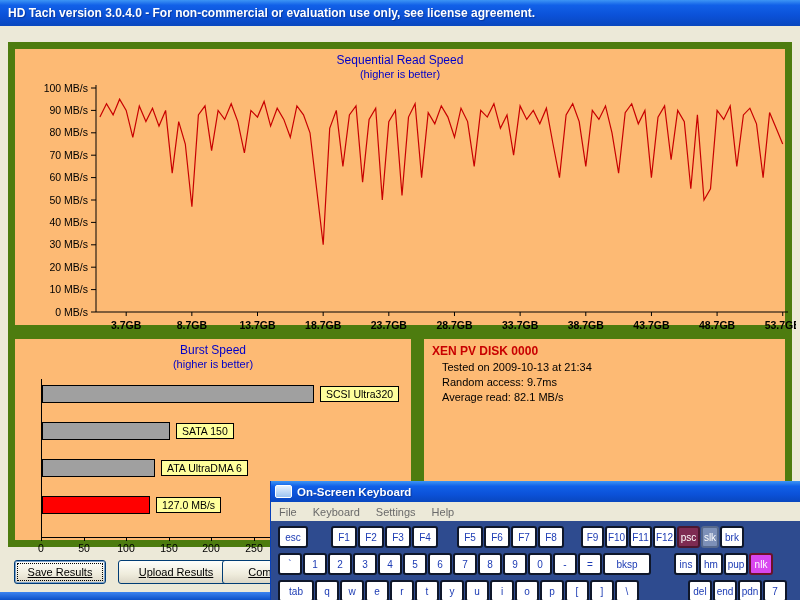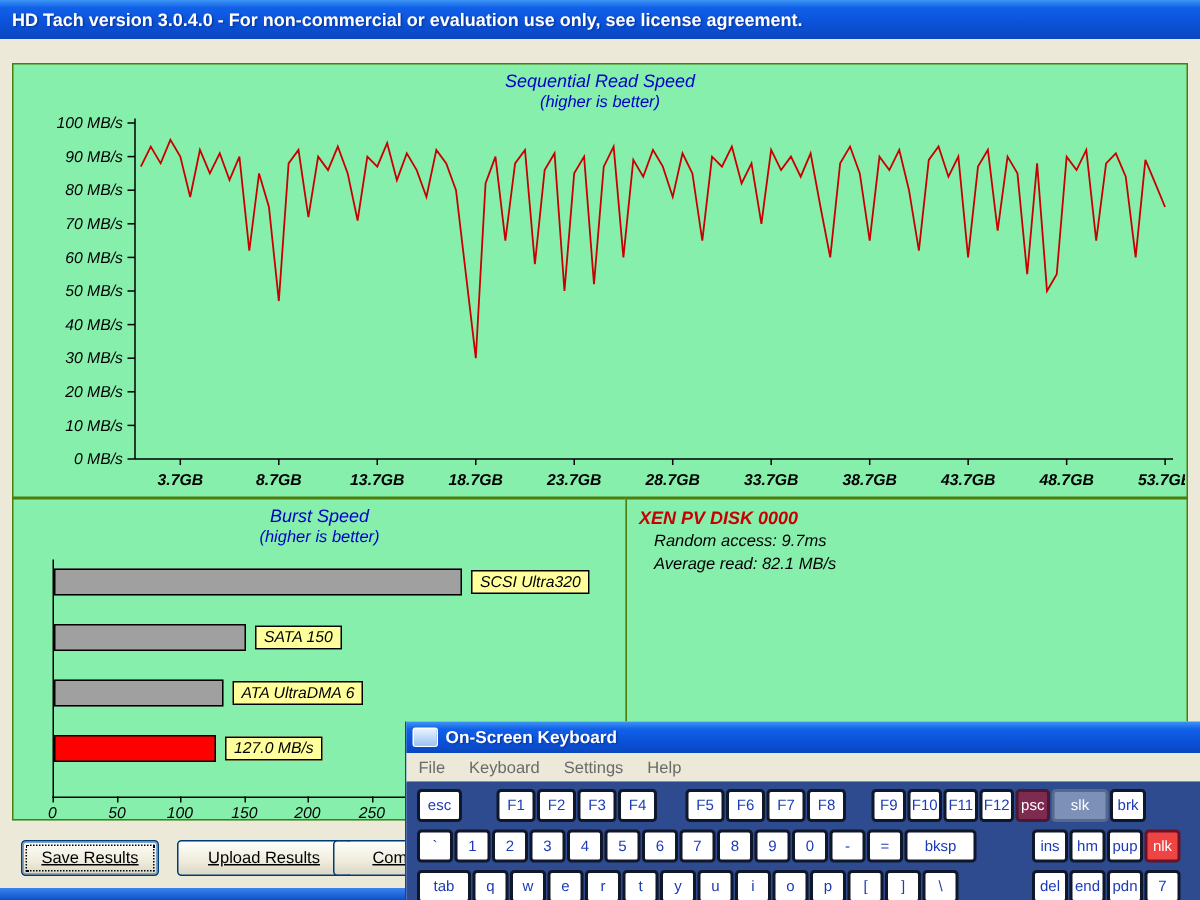--- a/index.html
+++ b/index.html
@@ -7,21 +7,21 @@
     width:800px;height:600px;overflow:hidden;position:relative;
     background:#ECE9D8;font-family:"Liberation Sans",sans-serif;color:#000;
   }
   .titlebar{
     position:absolute;left:0;top:0;width:800px;height:26px;box-sizing:border-box;
     background:linear-gradient(180deg,#3D95F5 0%,#1160E8 20%,#0B51D8 60%,#0947BE 100%);
     color:#fff;font-weight:bold;font-size:12px;line-height:26px;padding-left:8px;
     text-shadow:1px 1px 1px #0838A0;white-space:nowrap;
   }
   .panel{
-    position:absolute;border:1px solid #4d7c0f;background:#86efac;box-sizing:border-box;font-style:italic;
+    position:absolute;border:7px solid #4d7c0f;background:#fdba74;box-sizing:border-box;
   }
   #seq-panel{left:8px;top:42px;width:784px;height:290px;}
   #burst-panel{left:8px;top:332px;width:410px;height:215px;}
   #info-panel{left:417px;top:332px;width:375px;height:215px;padding:5px 8px;}
   .chart-title{color:#0000C8;font-size:12px;text-align:center;margin-top:4px;height:15px;}
   .chart-subtitle{color:#0000C8;font-size:11px;text-align:center;height:14px;}
   #seq-svg{display:block;margin:0 1px;}
   #burst-chart{position:absolute;left:6px;top:40px;width:398px;height:172px;}
   #burst-chart .axis-frame{position:absolute;border-left:1px solid #000;border-bottom:1px solid #000;}
   #burst-chart .bar{position:absolute;height:18px;border:1px solid #000;box-sizing:border-box;}
@@ -66,21 +66,21 @@
     background:#2E4B8F;padding:5px 0 0 7px;overflow:hidden;
   }
   .key-row{display:flex;height:22px;margin-bottom:5px;}
   .key{
     height:22px;box-sizing:border-box;background:#fff;border:2px solid #0f172a;border-radius:3px;
     color:#1C3BB4;font-weight:normal;font-size:10px;display:flex;align-items:center;justify-content:center;
     margin-right:1px;flex:0 0 auto;
   }
   .key-maroon{background:#7E2B52;color:#fff;border-color:#4A1830;}
   .key-steel{background:#7D90B8;color:#fff;border-color:#56688C;}
-  .key-maroon2{background:#ef4444;color:#fff;border-color:#6B1229;}
+  .key-maroon2{background:#d946ef;color:#fff;border-color:#6B1229;}
 </style>
 </head>
 <body>
 
 <div class="titlebar">
   <span>HD Tach version 3.0.4.0  - For non-commercial or evaluation use only, see license agreement.</span>
 </div>
 
 <div class="panel" id="seq-panel">
   <div class="chart-title">Sequential Read Speed</div>
@@ -159,20 +159,21 @@
       <div class="tick-label" style="left: 133px; top: 163px;">150</div>
       <div class="tick" style="left: 190px; top: 158px;"></div>
       <div class="tick-label" style="left: 175px; top: 163px;">200</div>
       <div class="tick" style="left: 233px; top: 158px;"></div>
       <div class="tick-label" style="left: 218px; top: 163px;">250</div>
     </div>
 </div>
 
 <div class="panel" id="info-panel">
   <div class="disk-name">XEN PV DISK 0000</div>
+  <div class="info-line">Tested on 2009-10-13 at 21:34</div>
   <div class="info-line">Random access: 9.7ms</div>
   <div class="info-line">Average read: 82.1 MB/s</div>
 </div>
 
 <div class="xp-button" id="btn-save">
   <span class="lbl">Save Results</span>
 </div>
 <div class="xp-button" id="btn-upload">
   <span class="lbl">Upload Results</span>
 </div>
@@ -202,39 +203,39 @@
         <div class="key" style="width: 26px;">F4</div>
         <div class="key" style="width: 26px; margin-left: 18px;">F5</div>
         <div class="key" style="width: 26px;">F6</div>
         <div class="key" style="width: 26px;">F7</div>
         <div class="key" style="width: 26px;">F8</div>
         <div class="key" style="width: 23px; margin-left: 16px;">F9</div>
         <div class="key" style="width: 23px;">F10</div>
         <div class="key" style="width: 23px;">F11</div>
         <div class="key" style="width: 23px;">F12</div>
         <div class="key key-maroon" style="width: 23px; ">psc</div>
-        <div class="key key-steel" style="width: 38px;">slk</div>
+        <div class="key key-steel" style="width: 18px;">slk</div>
         <div class="key" style="width: 24px;">brk</div>
       </div>
       <div class="key-row">
         <div class="key" style="width: 24px;">`</div>
         <div class="key" style="width: 24px;">1</div>
         <div class="key" style="width: 24px;">2</div>
         <div class="key" style="width: 24px;">3</div>
         <div class="key" style="width: 24px;">4</div>
         <div class="key" style="width: 24px;">5</div>
         <div class="key" style="width: 24px;">6</div>
         <div class="key" style="width: 24px;">7</div>
         <div class="key" style="width: 24px;">8</div>
         <div class="key" style="width: 24px;">9</div>
         <div class="key" style="width: 24px;">0</div>
         <div class="key" style="width: 24px;">-</div>
         <div class="key" style="width: 24px;">=</div>
         <div class="key" style="width: 48px;">bksp</div>
-        <div class="key" style="width: 24px; margin-left: 36px; text-align: right;">ins</div>
+        <div class="key" style="width: 24px; margin-left: 22px; text-align: right;">ins</div>
         <div class="key" style="width: 24px;">hm</div>
         <div class="key" style="width: 24px;">pup</div>
         <div class="key key-maroon2" style="width: 24px;">nlk</div>
       </div>
       <div class="key-row">
         <div class="key" style="width: 36px;">tab</div>
         <div class="key" style="width: 24px;">q</div>
         <div class="key" style="width: 24px;">w</div>
         <div class="key" style="width: 24px;">e</div>
         <div class="key" style="width: 24px;">r</div>

